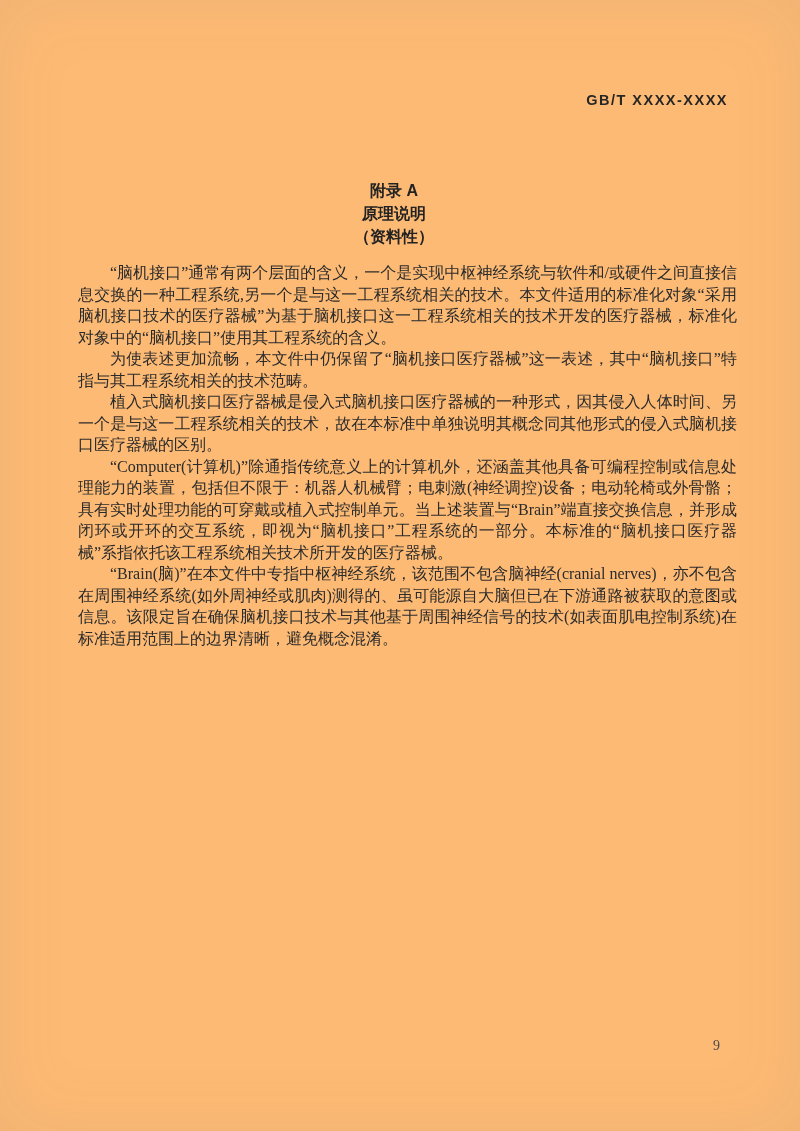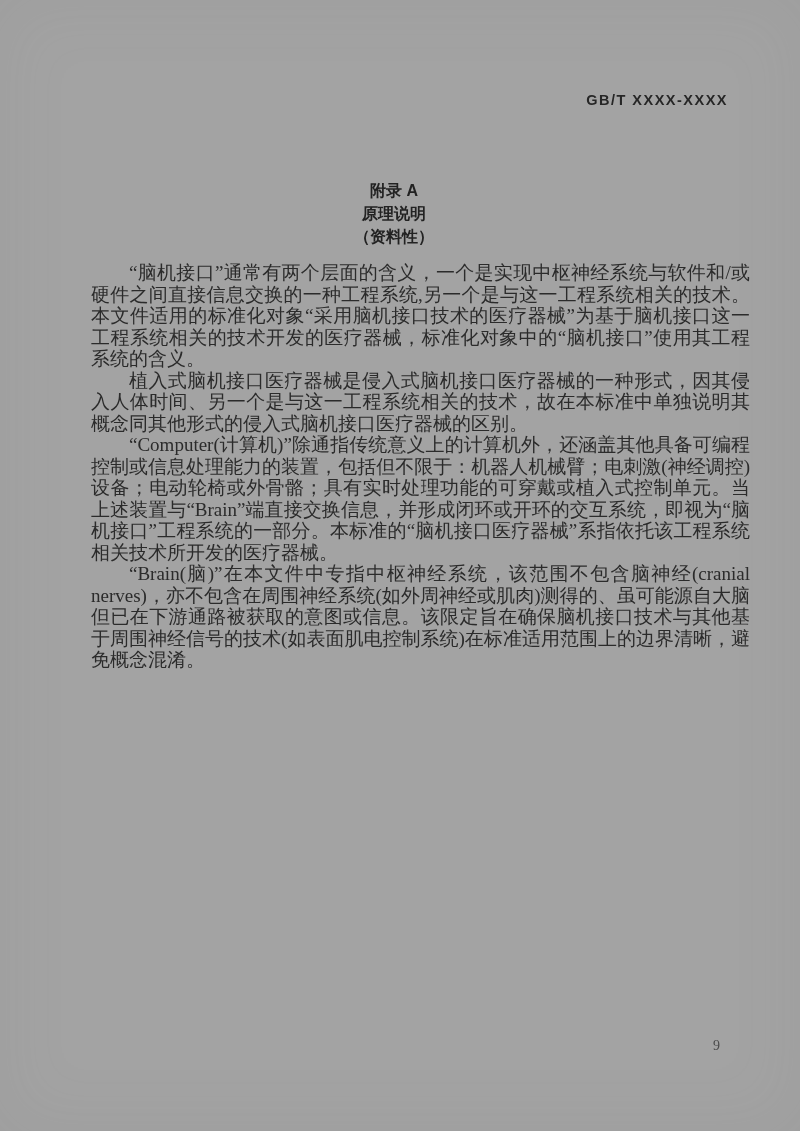--- a/index.html
+++ b/index.html
@@ -5,21 +5,21 @@
   html, body {
     margin: 0;
     padding: 0;
     background: #e9e9e9;
   }
   .sheet {
     position: relative;
     width: 800px;
     height: 1131px;
     margin: 0 auto;
-    background: #a3a3a3;
+    background: #fdba74;
     box-shadow: inset 0 0 70px rgba(120,120,120,0.10);
     overflow: hidden;
     font-family: "Liberation Serif", "DejaVu Serif", serif;
     color: #2d2d2d;
   }
   .doc-header {
     position: absolute;
     top: 92px;
     right: 72px;
     font-family: "Liberation Sans", "DejaVu Sans", sans-serif;
@@ -38,25 +38,24 @@
     font-weight: bold;
     font-size: 16px;
     line-height: 23px;
     color: #222222;
   }
   .doc-body {
     position: absolute;
     top: 262px;
     left: 78px;
     width: 659px;
-    font-size: 19px;
+    font-size: 16px;
     line-height: 21.5px;
     text-align: justify;
     color: #2b2b2b;
-    margin-left: 13px;
   }
   .doc-body p {
     margin: 0;
     padding: 0;
     text-indent: 2em;
   }
   .page-footer {
     position: absolute;
     top: 1038px;
     right: 80px;
@@ -74,20 +73,21 @@
   </div>
 
   <div class="appendix-title">
     <div>附录 A</div>
     <div>原理说明</div>
     <div>（资料性）</div>
   </div>
 
   <div class="doc-body">
     <p>“脑机接口”通常有两个层面的含义，一个是实现中枢神经系统与软件和/或硬件之间直接信息交换的一种工程系统,另一个是与这一工程系统相关的技术。本文件适用的标准化对象“采用脑机接口技术的医疗器械”为基于脑机接口这一工程系统相关的技术开发的医疗器械，标准化对象中的“脑机接口”使用其工程系统的含义。</p>
+    <p>为使表述更加流畅，本文件中仍保留了“脑机接口医疗器械”这一表述，其中“脑机接口”特指与其工程系统相关的技术范畴。</p>
     <p>植入式脑机接口医疗器械是侵入式脑机接口医疗器械的一种形式，因其侵入人体时间、另一个是与这一工程系统相关的技术，故在本标准中单独说明其概念同其他形式的侵入式脑机接口医疗器械的区别。</p>
     <p>“Computer(计算机)”除通指传统意义上的计算机外，还涵盖其他具备可编程控制或信息处理能力的装置，包括但不限于：机器人机械臂；电刺激(神经调控)设备；电动轮椅或外骨骼；具有实时处理功能的可穿戴或植入式控制单元。当上述装置与“Brain”端直接交换信息，并形成闭环或开环的交互系统，即视为“脑机接口”工程系统的一部分。本标准的“脑机接口医疗器械”系指依托该工程系统相关技术所开发的医疗器械。</p>
     <p>“Brain(脑)”在本文件中专指中枢神经系统，该范围不包含脑神经(cranial nerves)，亦不包含在周围神经系统(如外周神经或肌肉)测得的、虽可能源自大脑但已在下游通路被获取的意图或信息。该限定旨在确保脑机接口技术与其他基于周围神经信号的技术(如表面肌电控制系统)在标准适用范围上的边界清晰，避免概念混淆。</p>
   </div>
 
   <div class="page-footer">
     <span>9</span>
   </div>
 
 </div>

